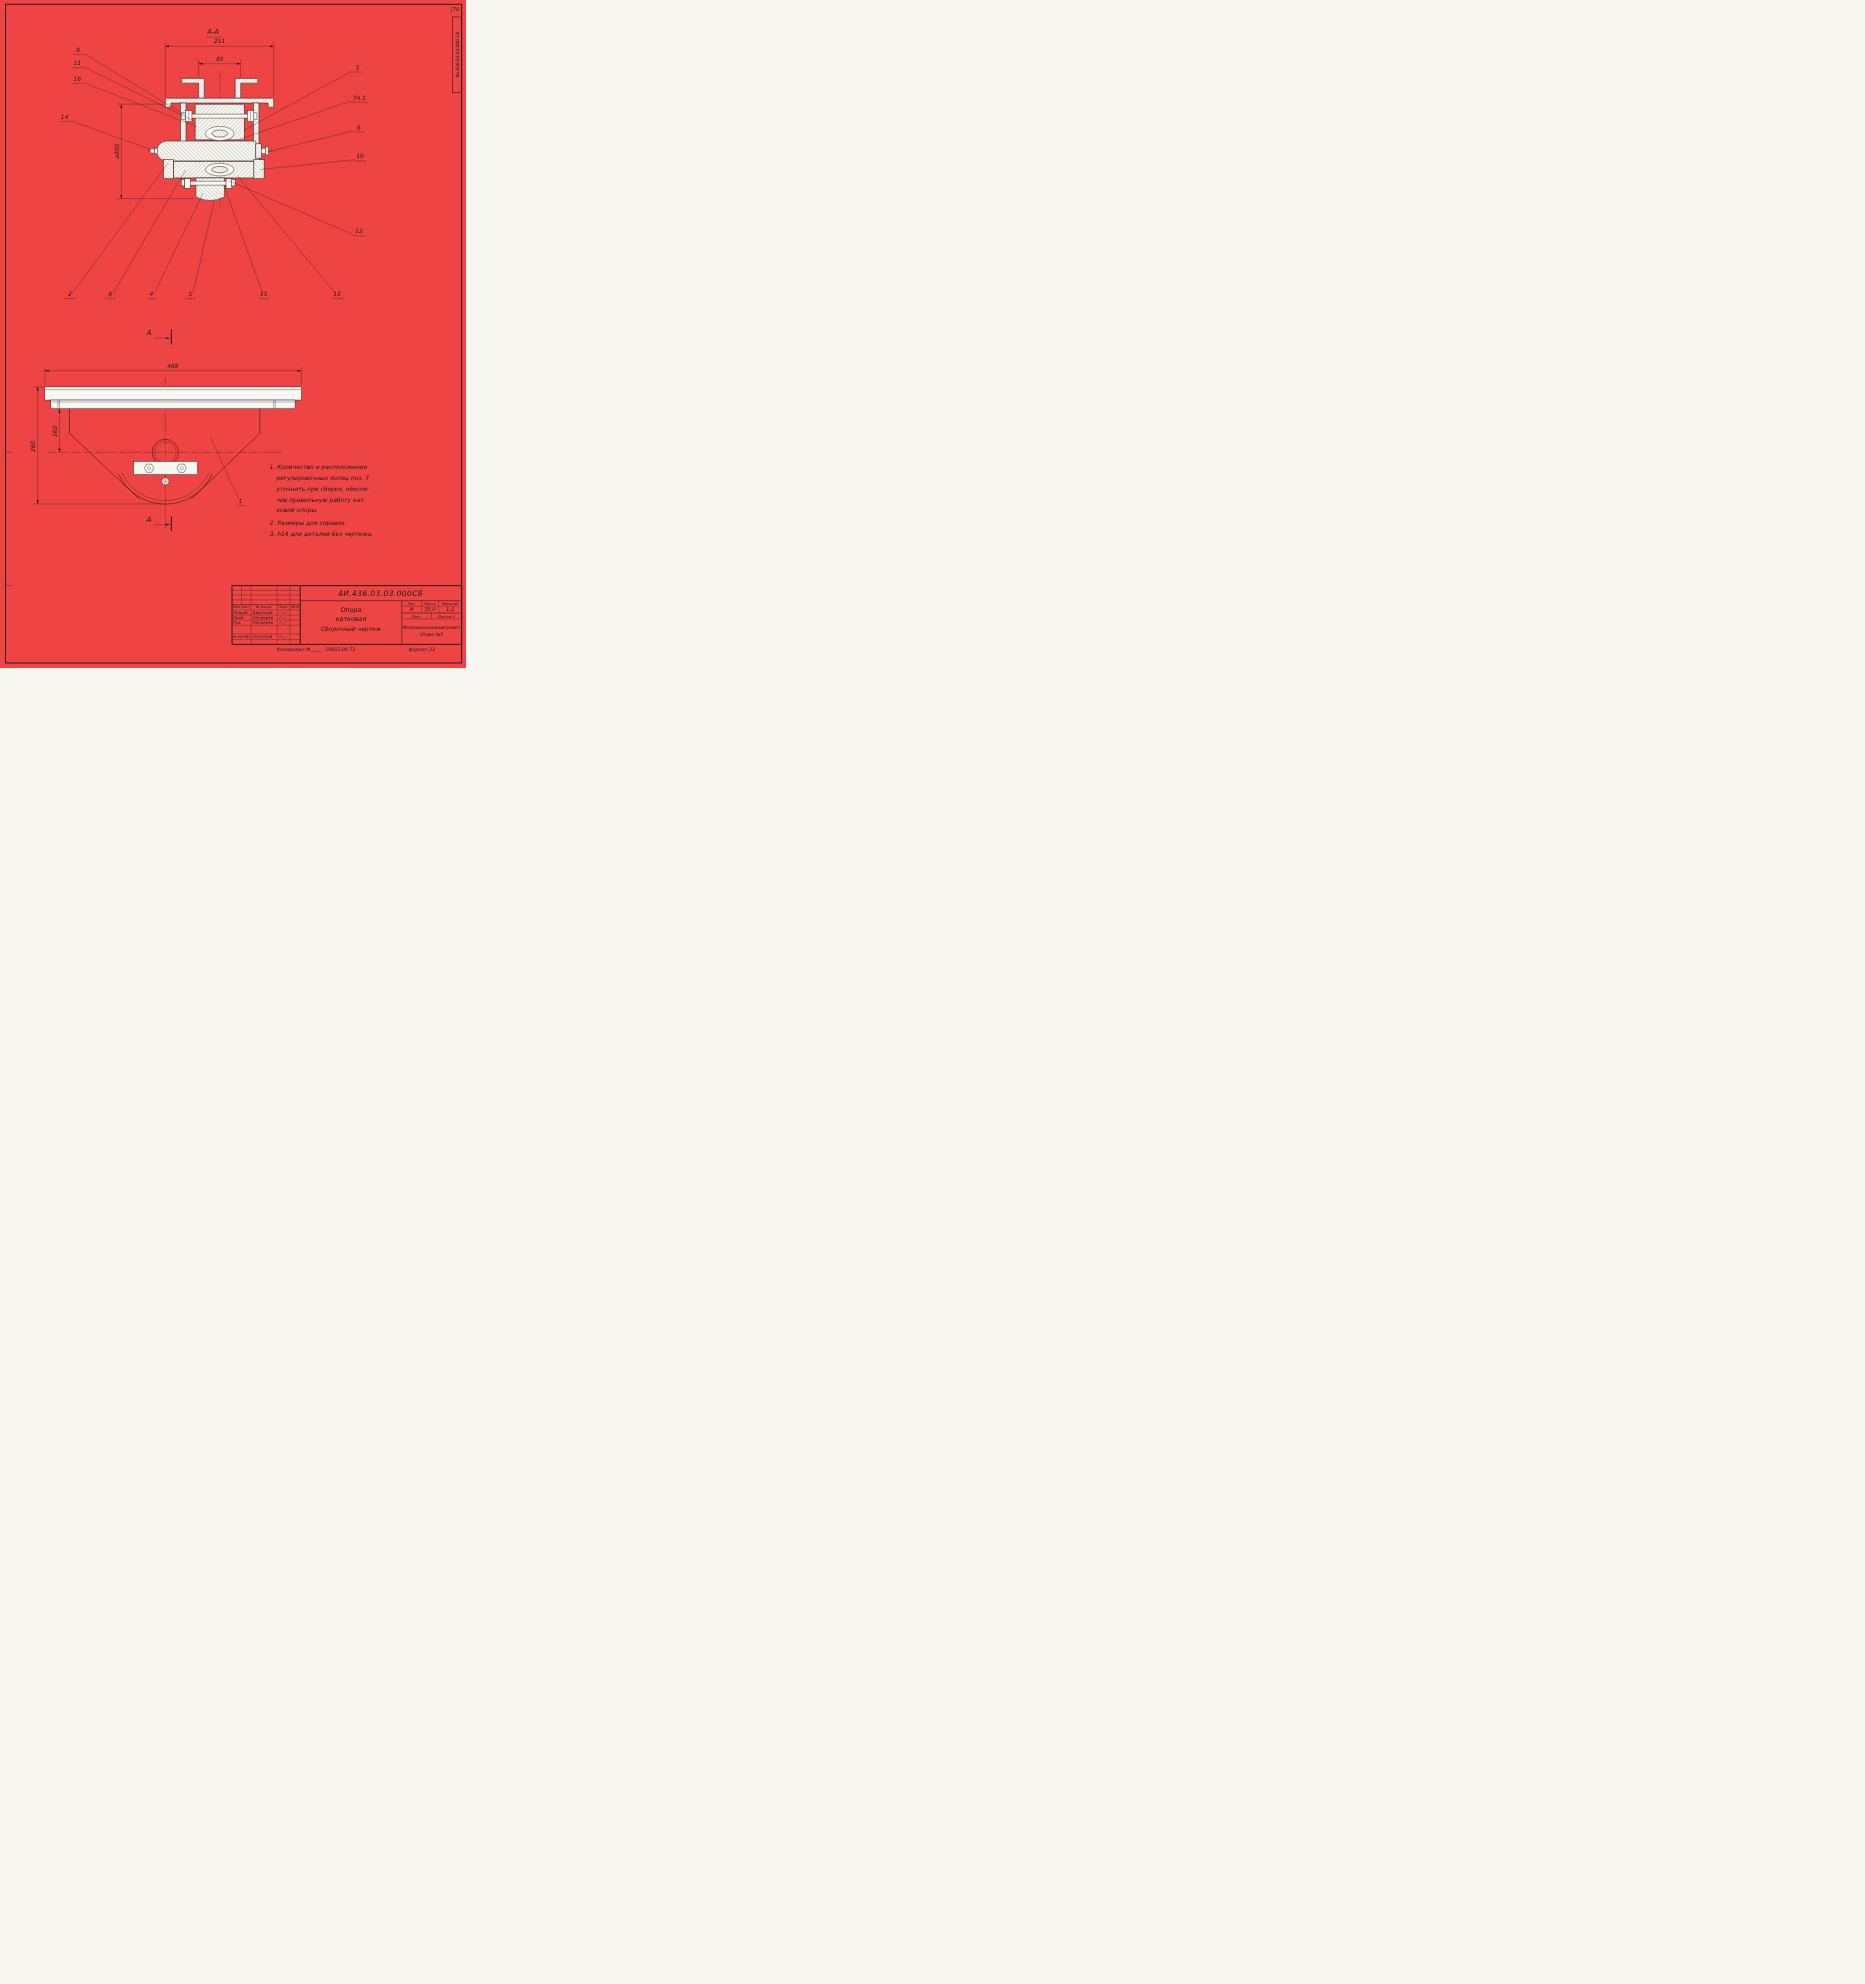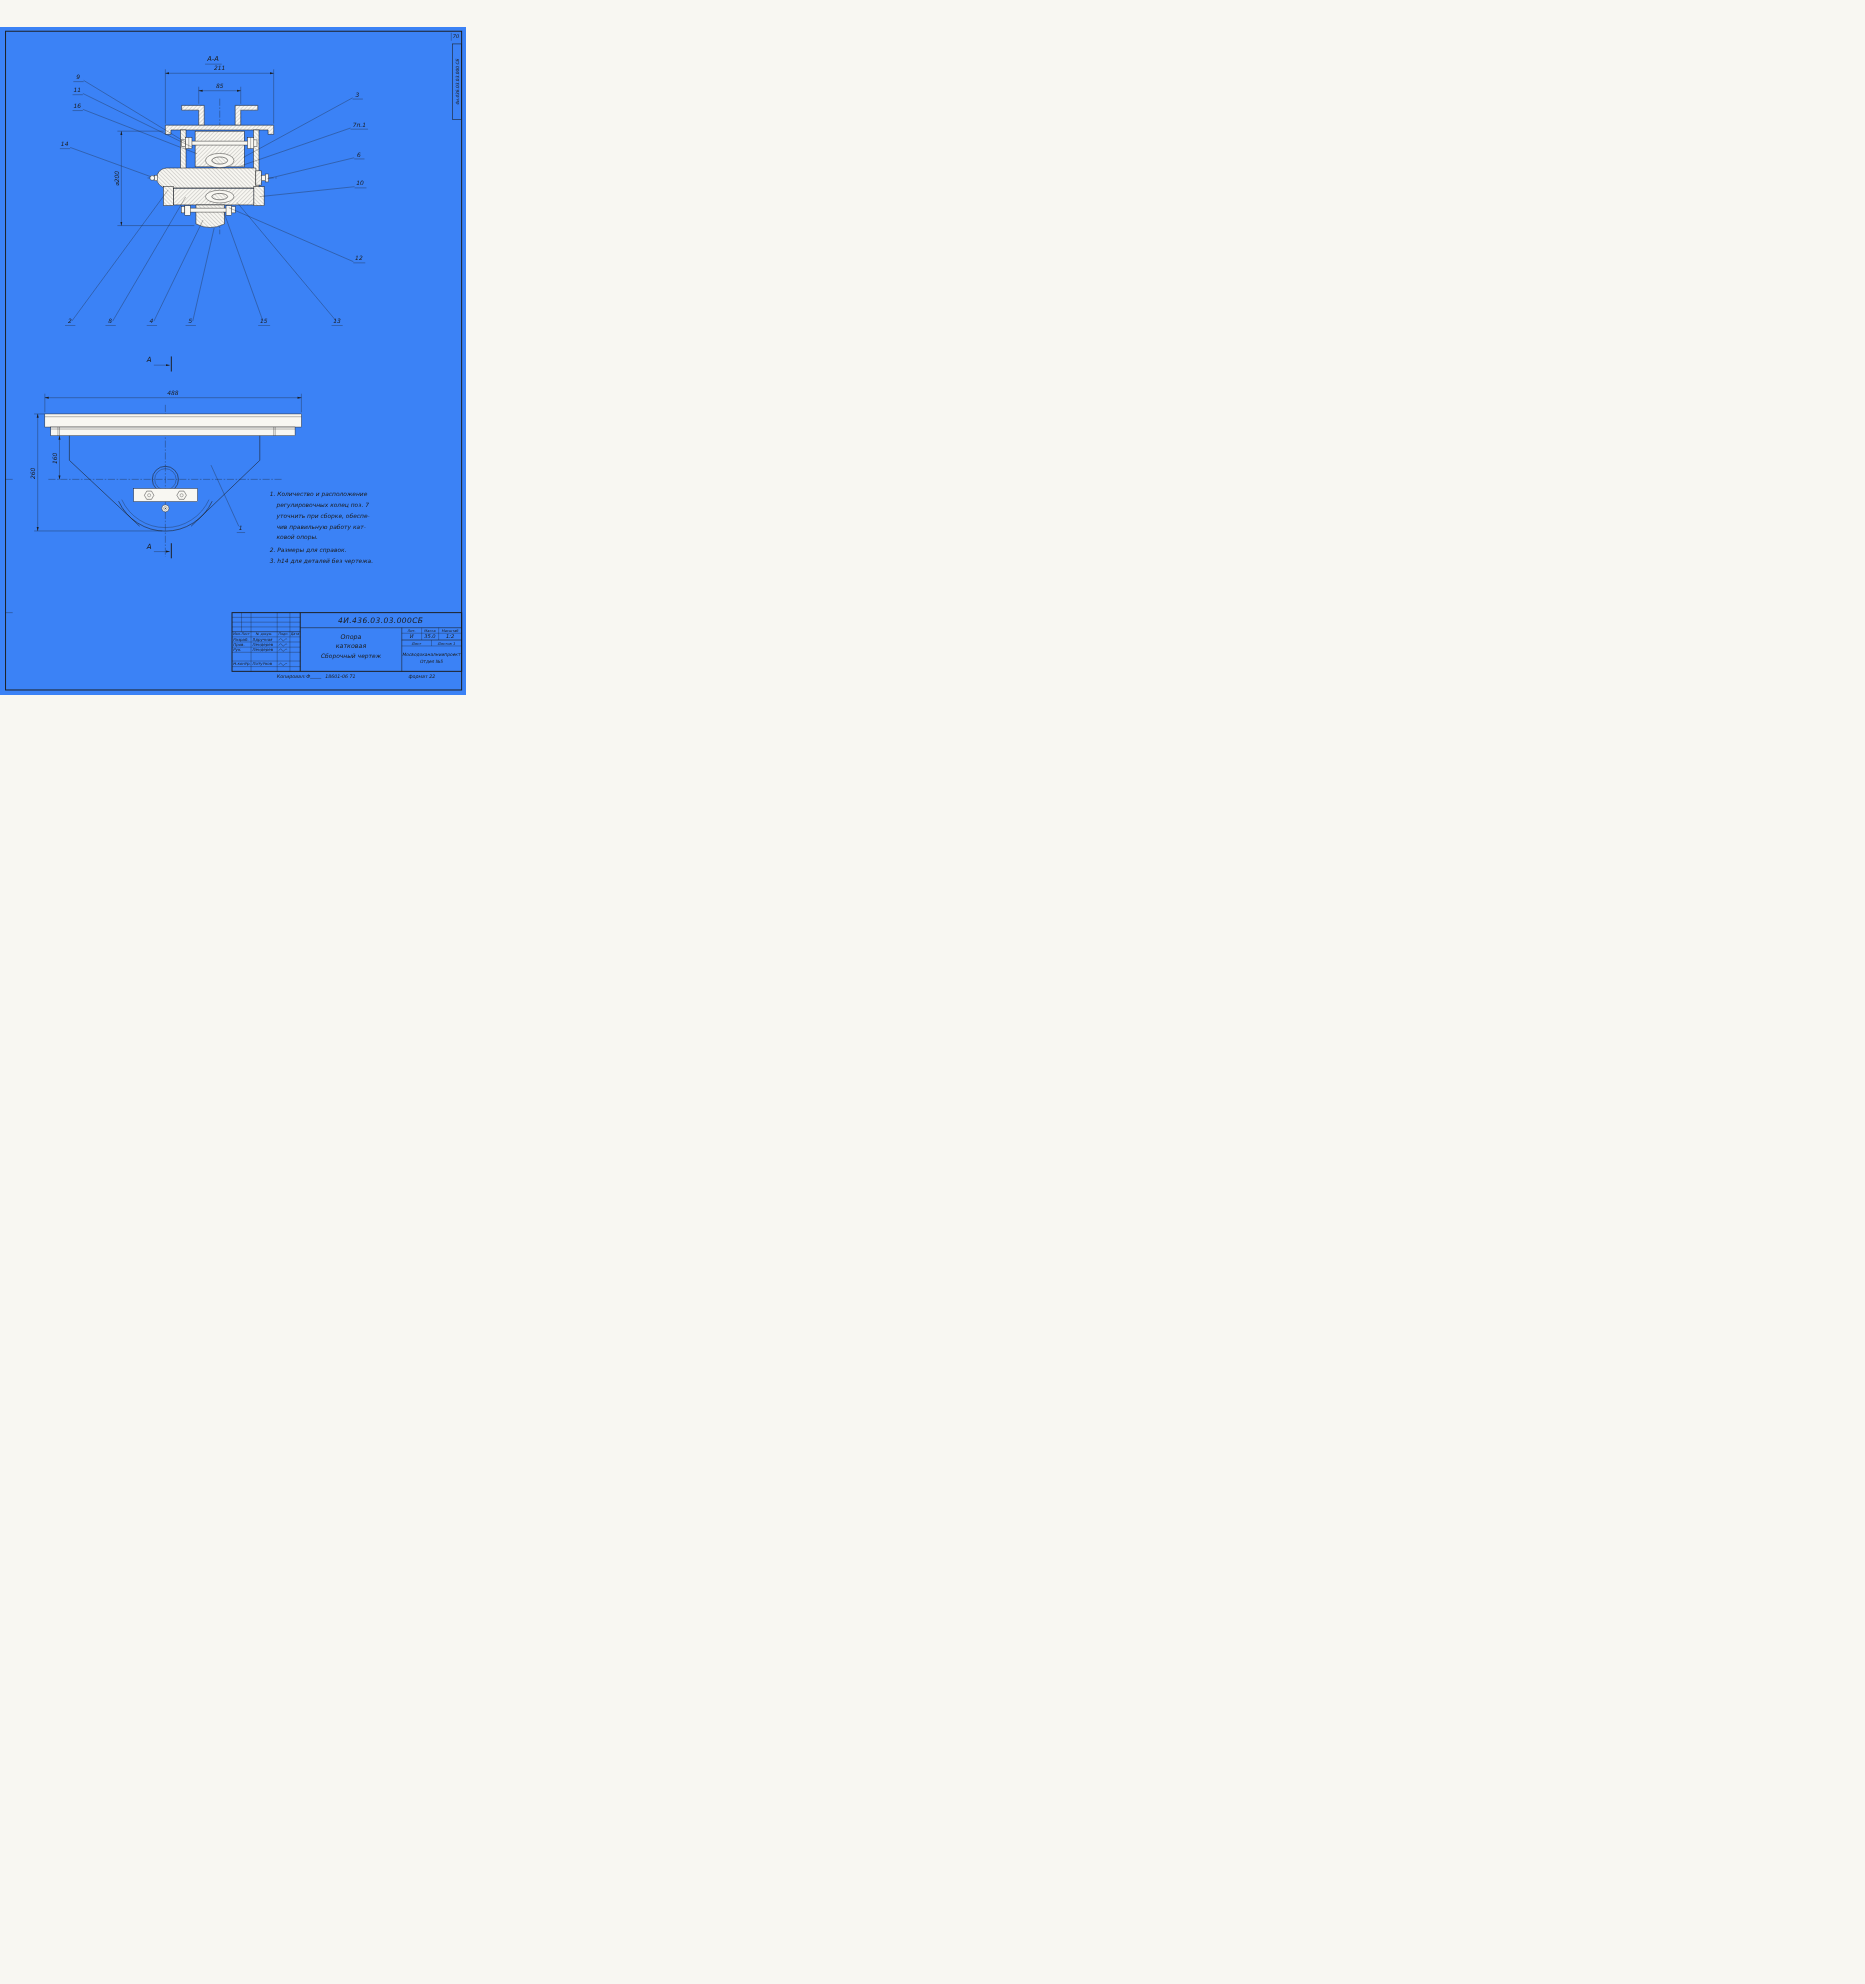--- a/index.html
+++ b/index.html
@@ -1,16 +1,16 @@
 <!DOCTYPE html>
 <html style="font-size:6.4px"><head>
 <meta charset="utf-8">
 <style>
   html,body{margin:0;padding:0;background:#f8f7f2;}
-  .page{position:relative;width:466px;height:668px;background:#3b82f6;font-family:"DejaVu Sans",sans-serif;overflow:hidden;margin-top:27px;}
+  .page{position:relative;width:466px;height:668px;background:#ef4444;font-family:"DejaVu Sans",sans-serif;overflow:hidden;}
   .page svg{position:absolute;left:0;top:0;}
   svg text{fill:#1c1c1c;font-family:"DejaVu Sans",sans-serif;font-style:italic;}
   .thin{stroke:#1c1c1c;stroke-width:0.8;fill:none;}
   .med{stroke:#1c1c1c;stroke-width:1.4;fill:none;}
   .thick{stroke:#1c1c1c;stroke-width:2.4;fill:none;}
   .cl{stroke:#1c1c1c;stroke-width:0.8;fill:none;stroke-dasharray:18 4 4 4;}
   .dim{stroke:#1c1c1c;stroke-width:0.8;fill:none;}
   .ldr{stroke:#1c1c1c;stroke-width:0.8;fill:none;}
   .p1{fill:url(#h1);stroke:#1c1c1c;stroke-width:1.3;}
   .p2{fill:url(#h2);stroke:#1c1c1c;stroke-width:1.3;}

